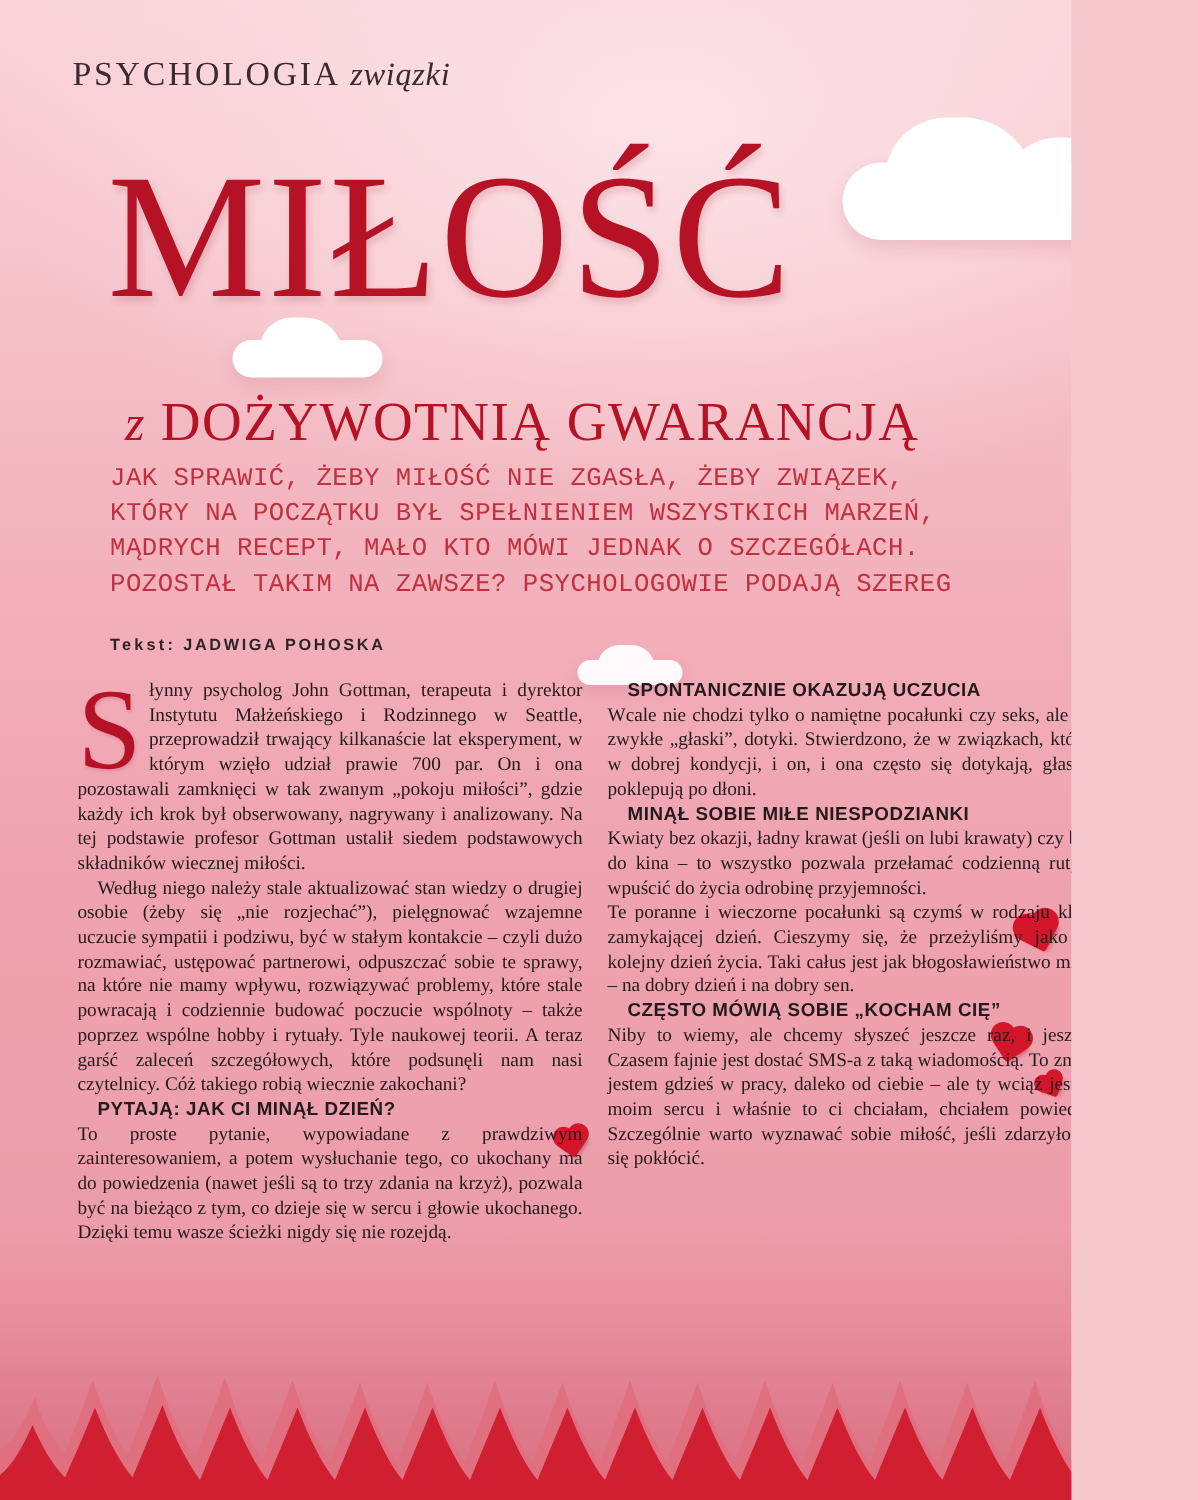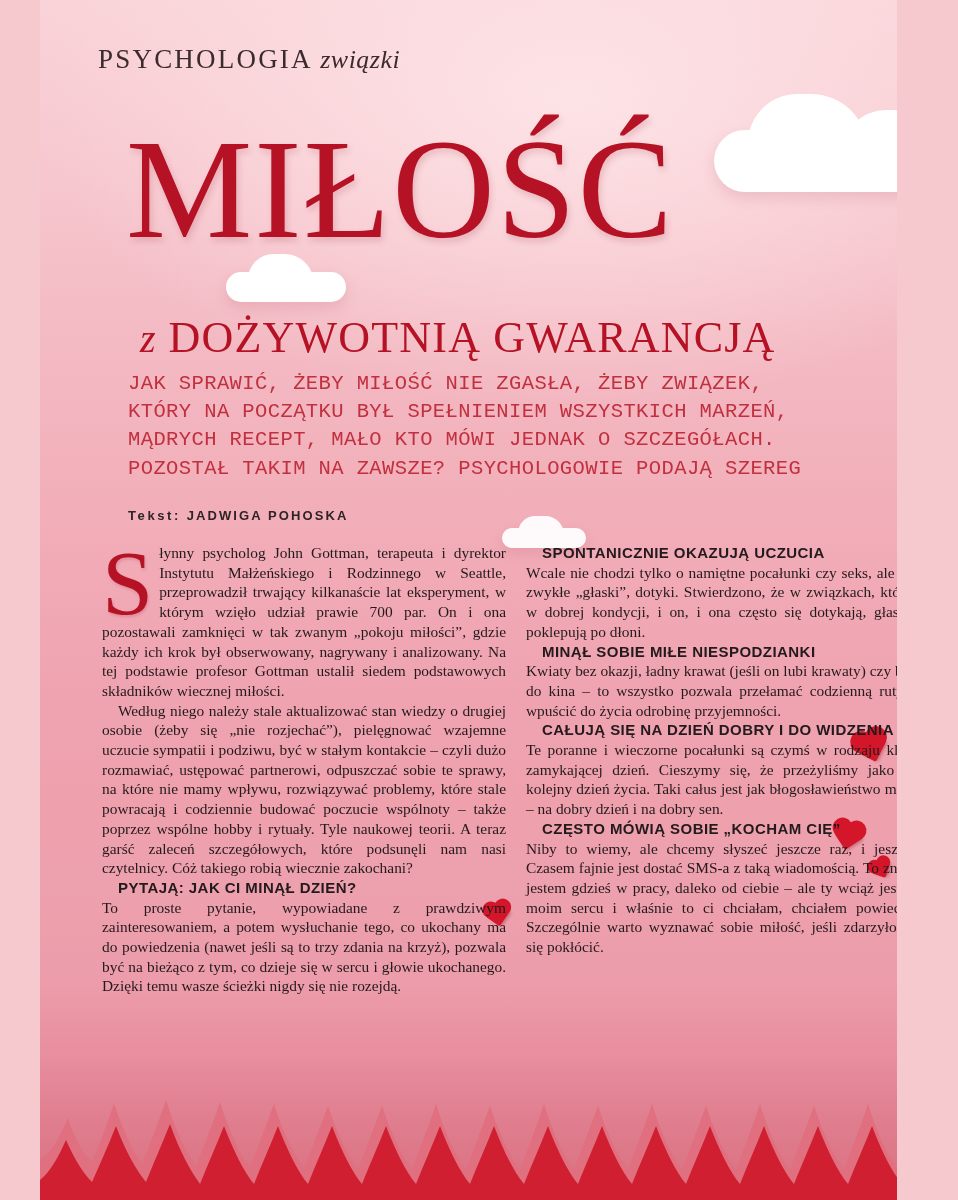--- a/index.html
+++ b/index.html
@@ -27,21 +27,20 @@
         #f4bcc5 26%,
         #f2b2bc 38%,
         #f1aab6 48%,
         #efa3b0 58%,
         #eea0ad 66%,
         #eda0ad 74%,
         #ec9caa 82%,
         #e88e9e 88%,
         #e07f90 93%,
         #d8707f 100%);
-    margin-left: 40px;
   }
 
   
   .cloud {
     position: absolute;
     background: #fff;
     border-radius: 50%;
     box-shadow: 0 6px 14px rgba(180,80,100,0.18);
   }
   .cloud-a {
@@ -338,21 +337,20 @@
         <p class="noindent">To proste pytanie, wypowiadane z prawdziwym zainteresowaniem, a potem wysłuchanie tego, co ukochany ma do powiedzenia (nawet jeśli są to trzy zdania na krzyż), pozwala być na bieżąco z tym, co dzieje się w sercu i głowie ukochanego. Dzięki temu wasze ścieżki nigdy się nie rozejdą.</p>
       </div>
 
       <div class="col col-right">
         <p class="sub-hd first">SPONTANICZNIE OKAZUJĄ UCZUCIA</p>
         <p class="noindent">Wcale nie chodzi tylko o namiętne pocałunki czy seks, ale też o zwykłe „głaski”, dotyki. Stwierdzono, że w związkach, które są w dobrej kondycji, i on, i ona często się dotykają, głaszczą, poklepują po dłoni.</p>
 
         <p class="sub-hd">MINĄŁ SOBIE MIŁE NIESPODZIANKI</p>
         <p class="noindent">Kwiaty bez okazji, ładny krawat (jeśli on lubi krawaty) czy bilety do kina – to wszystko pozwala przełamać codzienną rutynę i wpuścić do życia odrobinę przyjemności.</p>
 
-        <p class="sub-hd">CAŁUJĄ SIĘ NA DZIEŃ DOBRY I DO WIDZENIA</p>
         <p class="noindent">Te poranne i wieczorne pocałunki są czymś w rodzaju klamry zamykającej dzień. Cieszymy się, że przeżyliśmy jako para kolejny dzień życia. Taki całus jest jak błogosławieństwo miłości – na dobry dzień i na dobry sen.</p>
 
         <p class="sub-hd">CZĘSTO MÓWIĄ SOBIE „KOCHAM CIĘ”</p>
         <p class="noindent">Niby to wiemy, ale chcemy słyszeć jeszcze raz, i jeszcze... Czasem fajnie jest dostać SMS-a z taką wiadomością. To znaczy: jestem gdzieś w pracy, daleko od ciebie – ale ty wciąż jesteś w moim sercu i właśnie to ci chciałam, chciałem powiedzieć. Szczególnie warto wyznawać sobie miłość, jeśli zdarzyło nam się pokłócić.</p>
       </div>
 
     </div>
   </div>
 </div>
 

